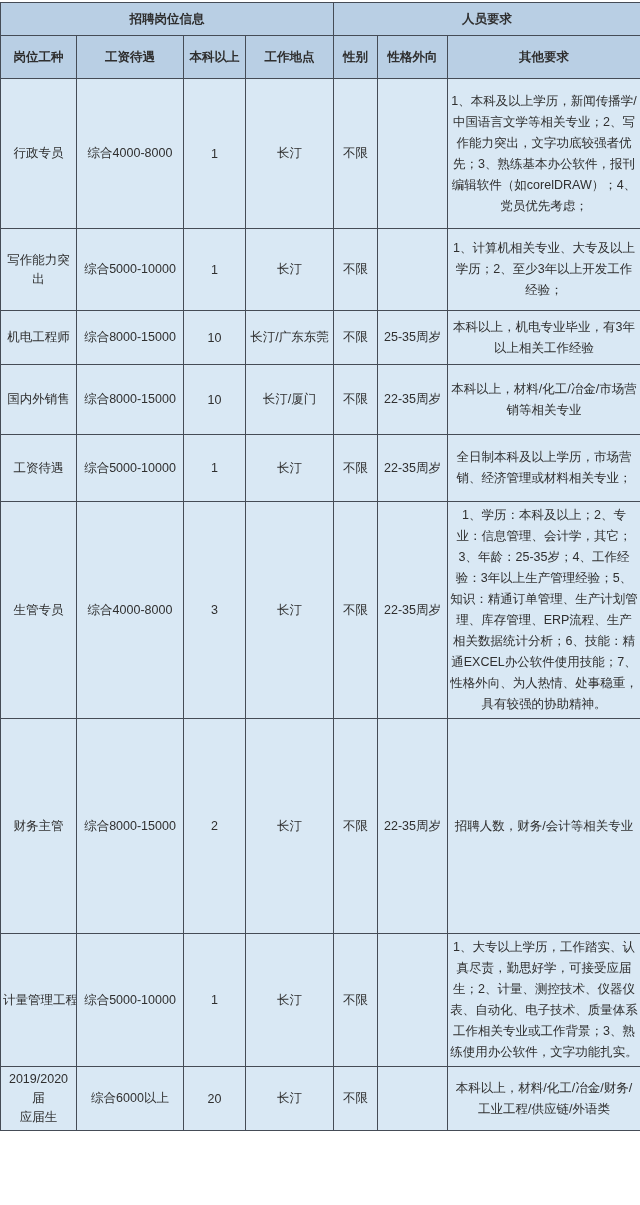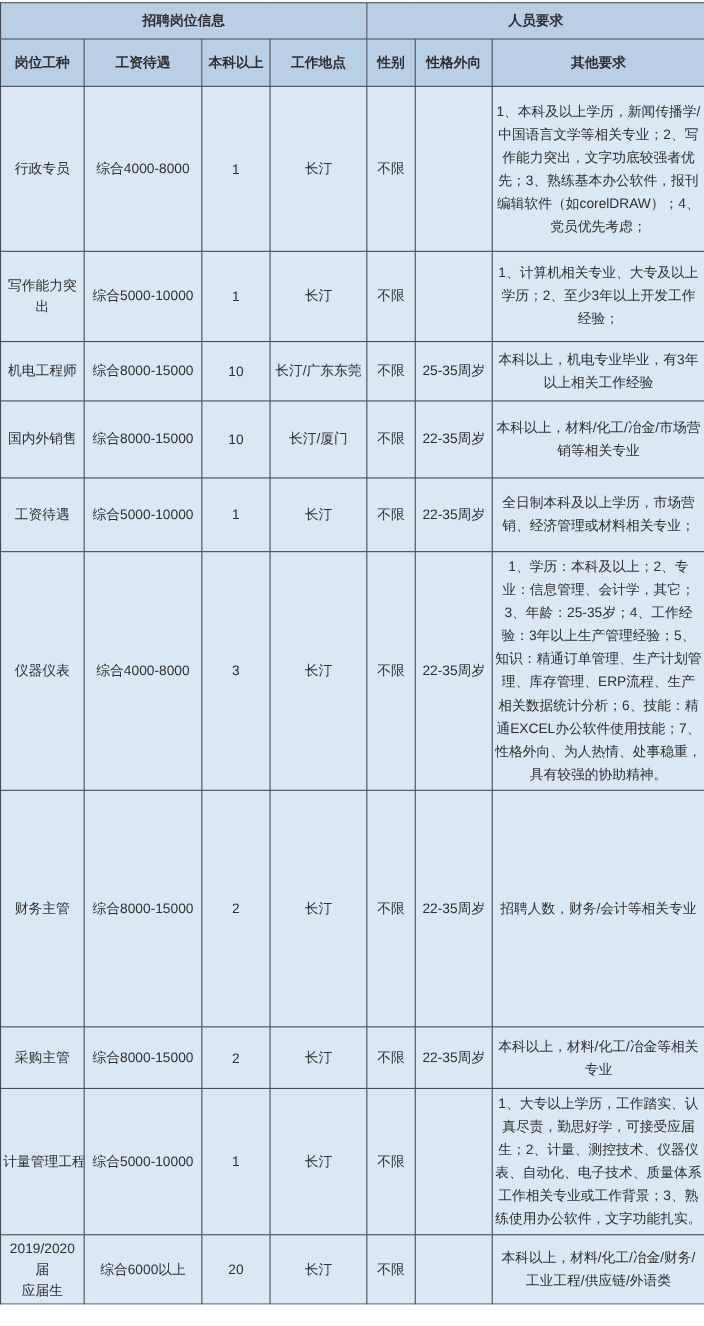--- a/index.html
+++ b/index.html
@@ -142,48 +142,39 @@
     <td class="cell-position">工资待遇</td>
     <td class="cell-salary">综合5000-10000</td>
     <td class="cell-count">1</td>
     <td class="cell-location">长汀</td>
     <td class="cell-gender">不限</td>
     <td class="cell-age">22-35周岁</td>
     <td class="cell-requirements">全日制本科及以上学历，市场营销、经济管理或材料相关专业；</td>
   </tr>
 
   <tr>
-    <td class="cell-position">仪器仪表</td>
+    <td class="cell-position">生管专员</td>
     <td class="cell-salary">综合4000-8000</td>
     <td class="cell-count">3</td>
     <td class="cell-location">长汀</td>
     <td class="cell-gender">不限</td>
     <td class="cell-age">22-35周岁</td>
     <td class="cell-requirements">1、学历：本科及以上；2、专业：信息管理、会计学，其它；3、年龄：25-35岁；4、工作经验：3年以上生产管理经验；5、知识：精通订单管理、生产计划管理、库存管理、ERP流程、生产相关数据统计分析；6、技能：精通EXCEL办公软件使用技能；7、性格外向、为人热情、处事稳重，具有较强的协助精神。</td>
   </tr>
 
   <tr>
     <td class="cell-position">财务主管</td>
     <td class="cell-salary">综合8000-15000</td>
     <td class="cell-count">2</td>
     <td class="cell-location">长汀</td>
     <td class="cell-gender">不限</td>
     <td class="cell-age">22-35周岁</td>
     <td class="cell-requirements">招聘人数，财务/会计等相关专业</td>
   </tr>
 
-  <tr>
-    <td class="cell-position">采购主管</td>
-    <td class="cell-salary">综合8000-15000</td>
-    <td class="cell-count">2</td>
-    <td class="cell-location">长汀</td>
-    <td class="cell-gender">不限</td>
-    <td class="cell-age">22-35周岁</td>
-    <td class="cell-requirements">本科以上，材料/化工/冶金等相关专业</td>
-  </tr>
 
 
   <tr>
     <td class="cell-position nowrap">计量管理工程师</td>
     <td class="cell-salary">综合5000-10000</td>
     <td class="cell-count">1</td>
     <td class="cell-location">长汀</td>
     <td class="cell-gender">不限</td>
     <td class="cell-age"></td>
     <td class="cell-requirements">1、大专以上学历，工作踏实、认真尽责，勤思好学，可接受应届生；2、计量、测控技术、仪器仪表、自动化、电子技术、质量体系工作相关专业或工作背景；3、熟练使用办公软件，文字功能扎实。</td>

